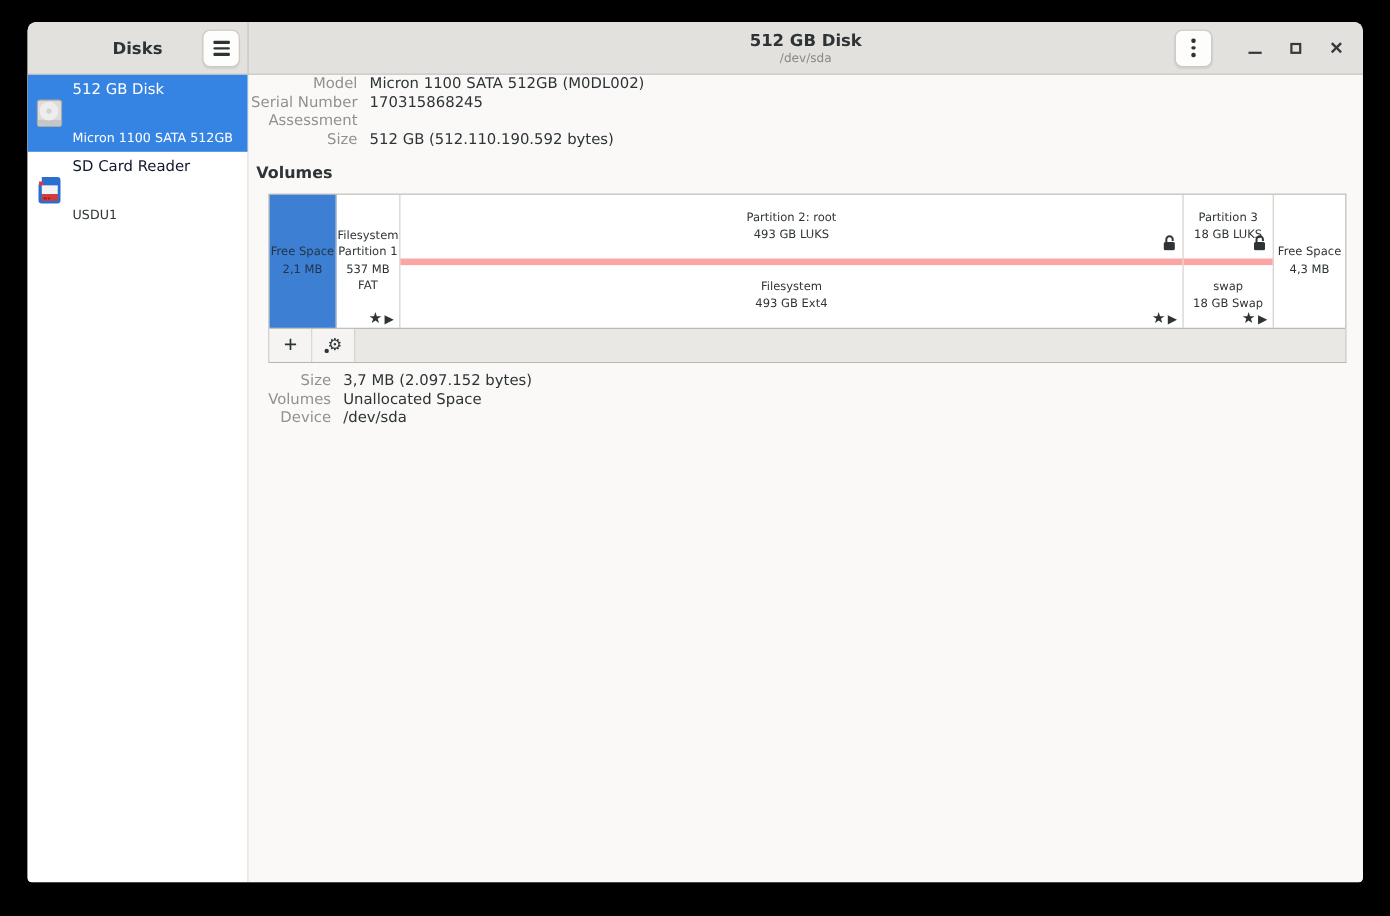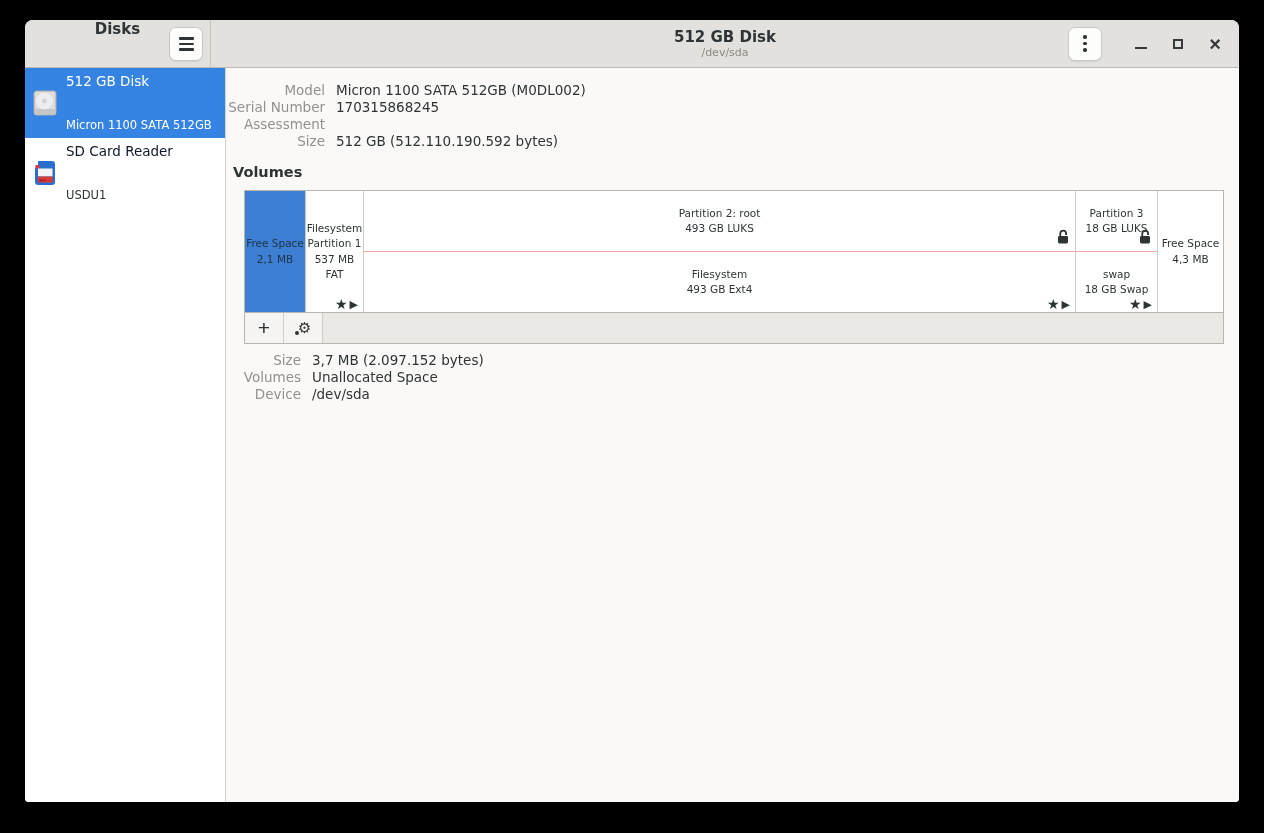--- a/index.html
+++ b/index.html
@@ -13,22 +13,22 @@
     position:absolute; left:25px; top:20px; width:1214px; height:782px;
     border-radius:8px 8px 4px 4px; overflow:hidden;
     display:flex; flex-direction:column; background:#faf9f7;
   }
   
   .titlebar {
     height:48px; flex:none; background:#e3e1de;
     border-bottom:1px solid #bdb9b3; display:flex;
   }
   .tb-left {
-    width:186px; flex:none; border-right:1px solid #c6c2bc;
-    display:flex; align-items:flex-start; justify-content:center; position:relative;
+    width:201px; flex:none; border-right:1px solid #c6c2bc;
+    display:flex; align-items:center; justify-content:center; position:relative;
   }
   .tb-app-title { font-weight:bold; font-size:15px; }
   .raised-btn {
     width:34px; height:34px; border-radius:7px;
     background:#fdfdfc; border:1px solid #cbc7c1;
     box-shadow:0 1px 1px rgba(0,0,0,.07);
     display:flex; align-items:center; justify-content:center;
     cursor:pointer; padding:0;
   }
   .tb-left .raised-btn { position:absolute; right:7px; top:7px; }
@@ -62,41 +62,41 @@
     display:flex; align-items:center; gap:8px; padding:5px 7px; cursor:pointer;
     min-height:38px;
   }
   .side-item.selected { background:#3584e4; }
   .side-item.selected .si-title, .side-item.selected .si-sub { color:#ffffff; }
   .si-icon { width:26px; height:26px; flex:none; }
   .si-text { display:flex; flex-direction:column; }
   .si-title { font-size:13.5px; line-height:1.25; color:#0f172a; }
   .si-sub { font-size:11.5px; line-height:1.2; color:#2e3436;margin-top:29px; }
   
-  .main { flex:1; padding-top:14px; overflow:hidden; background:#faf9f7; }
+  .main { flex:1; overflow:hidden; background:#faf9f7; }
   .drow { display:flex; font-size:13.5px; line-height:17px; }
   .drow .lbl { width:99px; flex:none; text-align:right; color:#92918c; }
   .drow .val { margin-left:11px; color:#2e3436; }
   .drow.sel .lbl { width:75px; }
   .vol-heading { margin:14px 0 10px 7px; font-weight:bold; font-size:14.5px; }
   .vol-frame { margin-left:18px; width:980px; border:1px solid #b9b5af; background:#fff; }
   .vol-grid { display:flex; height:121px; }
   .seg { border-right:1px solid #cfccc7; position:relative; display:flex; flex-direction:column; cursor:pointer; }
   .seg:last-child { border-right:none; }
   .seg-free1 { width:61px; flex:none; background:#3c7fd3; }
   .seg-free1 .vl { color:#223548; }
   .seg-part1 { width:58px; flex:none; }
   .seg-part2 { width:712px; flex:none; }
   .seg-part3 { width:82px; flex:none; }
   .seg-free2 { flex:1; }
   .cell {
     flex:1; display:flex; flex-direction:column; align-items:center;
     justify-content:center; position:relative; text-align:center;
   }
-  .cell.toprow { border-bottom:1px solid #fca5a5; }
+  .cell.toprow { border-bottom:6px solid #fca5a5; }
   .vl { font-size:10.5px; line-height:1.45; color:#2e3436; }
   .cell-icons {
     position:absolute; right:5px; bottom:1px;
     display:flex; align-items:center; gap:2px;
   }
   .g-star { font-size:14px; color:#2e3436; line-height:1; }
   .g-play { font-size:11px; color:#2e3436; line-height:1; }
   .lock-icons { position:absolute; right:6px; bottom:3px; }
   
   .vol-toolbar { border-top:1px solid #b9b5af; height:31px; background:#eae8e5; display:flex; }

